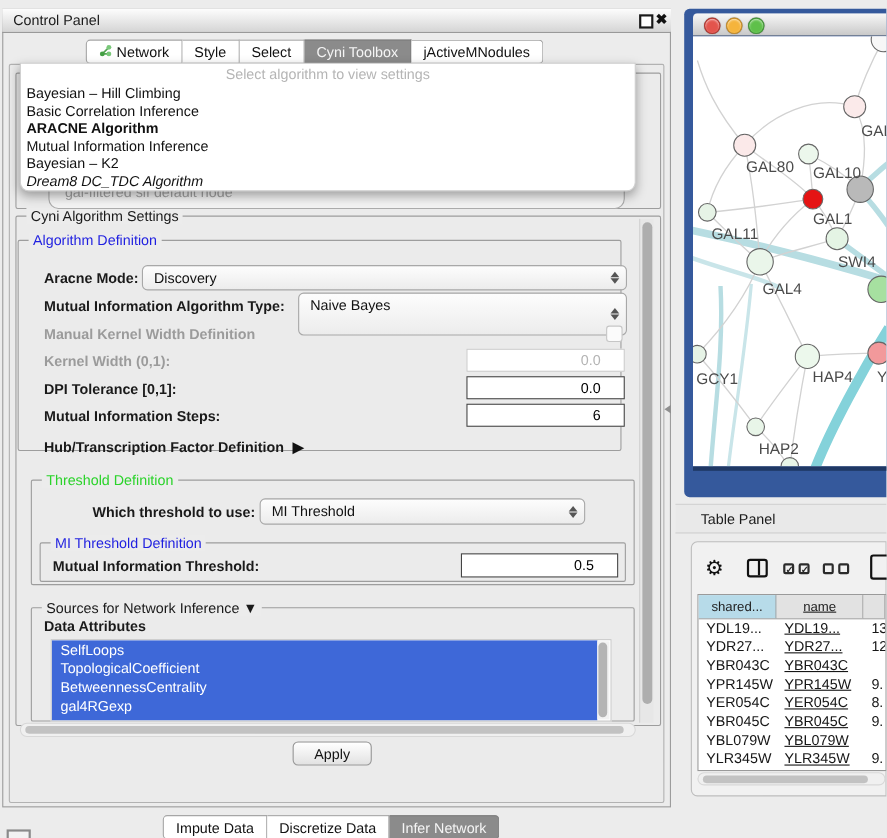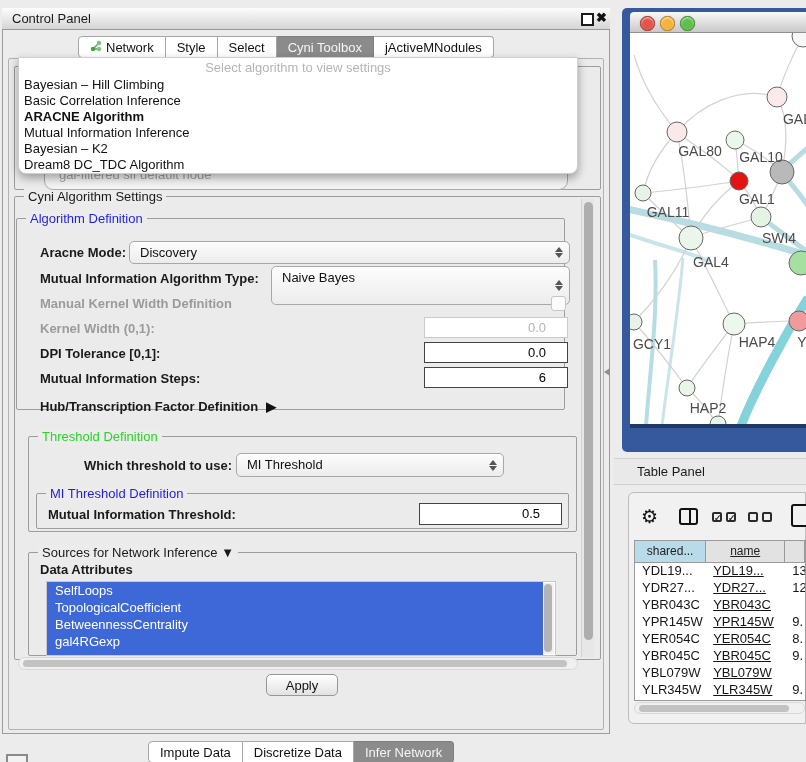--- a/index.html
+++ b/index.html
@@ -127,21 +127,21 @@
 <div class="abs blue-frag"></div>
 <div class="abs hidden-combo">gal-filtered sif default node</div>
 
 <div class="abs dd-overlay">
   <div class="dd-placeholder">Select algorithm to view settings</div>
   <div class="dd-item" style="top:19px;">Bayesian – Hill Climbing</div>
   <div class="dd-item" style="top:35px;">Basic Correlation Inference</div>
   <div class="dd-item bold" style="top:51px;">ARACNE Algorithm</div>
   <div class="dd-item" style="top:67px;">Mutual Information Inference</div>
   <div class="dd-item" style="top:83px;">Bayesian – K2</div>
-  <div class="dd-item" style="top:99px;">Dream8 DC_TDC Algorithm</div>
+  <div class="dd-item" style="top:99px;font-style:italic;">Dream8 DC_TDC Algorithm</div>
 </div>
 
 <div class="abs groupbox" style="left:14px;top:196px;width:587px;height:464px;">
   <span class="legend">Cyni Algorithm Settings</span>
 </div>
 <div class="abs vscroll" style="left:581px;top:199px;width:13px;height:458px;">
   <div class="vthumb" style="top:3px;height:438px;"></div>
 </div>
 
 <div class="abs groupbox" style="left:16px;top:218px;width:549px;height:192px;">
@@ -173,21 +173,21 @@
 <div class="field on" style="left:424px;top:367px;width:144px;height:21px;line-height:19px;">6</div>
 
 <div class="lbl" style="left:40px;top:399px;">
   <span>Hub/Transcription Factor Definition</span><span class="tri-right">▶</span>
 </div>
 
 <div class="abs groupbox" style="left:28px;top:436px;width:549px;height:96px;">
   <span class="legend green">Threshold Definition</span>
 </div>
 <div class="lbl" style="left:84px;top:458px;">Which threshold to use:</div>
-<div class="combo" style="left:236px;top:453px;width:268px;height:24px;line-height:22px;">
+<div class="combo" style="left:236px;top:453px;width:296px;height:24px;line-height:22px;">
   <span>MI Threshold</span>
   <span class="spinner">
       <i class="up"></i>
       <i class="dn"></i>
     </span>
 </div>
 <div class="abs groupbox" style="left:36px;top:493px;width:533px;height:36px;">
   <span class="legend blue">MI Threshold Definition</span>
 </div>
 <div class="lbl" style="left:48px;top:507px;">Mutual Information Threshold:</div>

